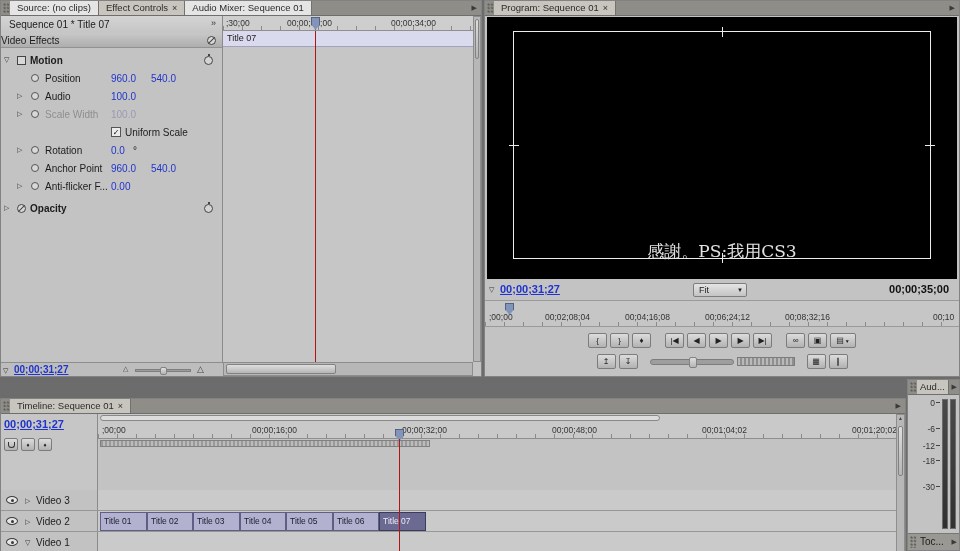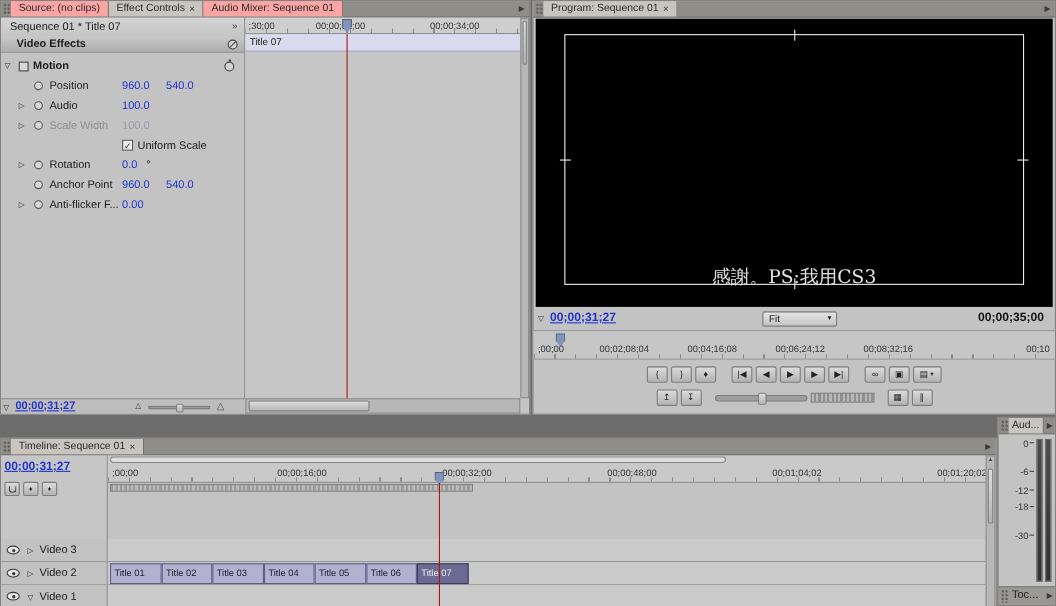--- a/index.html
+++ b/index.html
@@ -3,21 +3,21 @@
 <meta charset="utf-8">
 <style>
 *{box-sizing:border-box;margin:0;padding:0}
 html,body{width:960px;height:551px}
 body{background:#6c6c6c;font-family:"Liberation Sans",sans-serif;font-size:10px;color:#1c1c1c;overflow:hidden}
 .screen{position:relative;width:960px;height:551px}
 .abs{position:absolute}
 .panel{position:absolute;background:#c3c3c3;border:1px solid #828282}
 .tabbar{position:absolute;left:0;top:0;right:0;height:15px;background:#8f8d88;display:flex;align-items:stretch;border-bottom:1px solid #6e6e6e}
 .gripper{width:7px;margin:2px 0 2px 2px;background-image:radial-gradient(circle at 1.5px 1.5px,#63615d 1px,transparent 1.3px);background-size:3.5px 3.5px}
-.tab{padding:0 7px;line-height:14px;font-size:9.5px;color:#2a2a2a;background:#fca5a5;border-right:1px solid #73716c;white-space:nowrap;display:flex;align-items:center;gap:4px}
+.tab{padding:0 7px;line-height:14px;font-size:9.5px;color:#2a2a2a;background:#e5e5e5;border-right:1px solid #73716c;white-space:nowrap;display:flex;align-items:center;gap:4px}
 .tab.active{background:#c8c5be}
 .x{font-size:9px;color:#333}
 .pmenu{margin-left:auto;display:flex;align-items:center;padding:0 4px;color:#3a3a3a;font-size:7px;gap:2px}
 .tc{color:#2034cc;font-weight:bold;font-size:11px;text-decoration:underline;white-space:nowrap}
 .hot{color:#2034cc;white-space:nowrap}
 .ec-row{position:absolute;left:0;width:100%;height:18px}
 .arr{position:absolute;font-size:7px;color:#333;top:4px}
 .lbl{position:absolute;top:3px;white-space:nowrap}
 .kfsw{position:absolute;left:30px;top:4px;width:8px;height:8px;border:1px solid #555;border-radius:50%;background:#d8d8d8}
 .swR{position:absolute;left:203px;top:4px;width:9px;height:9px;border:1px solid #444;border-radius:50%;background:#d4d4d4}
@@ -71,21 +71,21 @@
           <span>▶</span>
         </div>
     </div>
 
     <div class="abs" style="left:0;top:15px;width:222px;bottom:14px;background:#c3c3c3;border-right:1px solid #8a8a8a;overflow:hidden">
       <div class="abs" style="left:0;top:0;width:100%;height:28px;background:linear-gradient(#d4d4d4,#bcbcbc);border-bottom:1px solid #979797">
         <span class="abs" style="left:8px;top:3px">Sequence 01 * Title 07</span>
         <span class="abs" style="right:6px;top:2px;font-size:9px;color:#333">»</span>
       </div>
       <div class="abs" style="left:0;top:17px;width:100%;height:15px;background:linear-gradient(#c8c8c8,#aeaeae);border-bottom:1px solid #929292">
-        <span class="abs" style="left:14px;top:2px;font-weight:bold">Video Effects</span>
+        <span class="abs" style="left:0;top:2px;font-weight:normal">Video Effects</span>
         <span class="fxc" style="left:auto;right:6px;top:3px"></span>
       </div>
 
       <div class="ec-row" style="top:36px">
         <span class="arr" style="left:3px">▽</span>
         <span class="fxbox"></span>
         <span class="lbl" style="left:29px;font-weight:bold">Motion</span>
         <span class="swR"></span>
       </div>
 
@@ -130,20 +130,26 @@
         <span class="hot abs" style="left:150px;top:3px">540.0</span>
       </div>
 
       <div class="ec-row" style="top:162px">
         <span class="arr" style="left:16px">▷</span>
         <span class="kfsw"></span>
         <span class="lbl" style="left:44px">Anti-flicker F...</span>
         <span class="hot abs" style="left:110px;top:3px">0.00</span>
       </div>
 
+      <div class="ec-row" style="top:184px">
+        <span class="arr" style="left:3px">▷</span>
+        <span class="fxc"></span>
+        <span class="lbl" style="left:29px;font-weight:bold">Opacity</span>
+        <span class="swR"></span>
+      </div>
 
     </div>
 
     <div class="abs" style="left:222px;top:15px;right:8px;bottom:14px;background:#c6c6c6;overflow:hidden">
       <div class="abs" style="left:0;top:0;right:0;height:15px;background:#cecece;border-bottom:1px solid #8f8f8f">
         <span class="ruler-lbl" style="left:3px;top:2px">;30;00</span>
         <span class="ruler-lbl" style="left:64px;top:2px">00;00;32;00</span>
         <span class="ruler-lbl" style="left:168px;top:2px">00;00;34;00</span>
         <div class="minorticks"></div>
       </div>
@@ -190,21 +196,21 @@
         <div class="abs" style="left:50%;bottom:-5px;width:1px;height:10px;background:#ededed"></div>
         <div class="abs" style="left:-5px;top:50%;width:10px;height:1px;background:#ededed"></div>
         <div class="abs" style="right:-5px;top:50%;width:10px;height:1px;background:#ededed"></div>
       </div>
       <div class="abs" style="left:0;right:0;bottom:16px;text-align:center;color:#e2e2e2;font-family:'DejaVu Serif',serif;font-size:17px">感謝。PS:我用CS3</div>
     </div>
 
     <div class="abs" style="left:0;top:280px;right:0;height:19px">
       <span class="arr" style="left:4px;top:5px">▽</span>
       <span class="tc abs" style="left:15px;top:2px">00;00;31;27</span>
-      <div class="dropdown" style="left:208px;top:2px;width:68px;height:14px">
+      <div class="dropdown" style="left:208px;top:2px;width:54px;height:14px">
         <span class="abs" style="left:5px;top:1px">Fit</span>
         <span class="abs" style="right:3px;top:3px;font-size:6px">▼</span>
       </div>
       <span class="abs" style="right:10px;top:2px;font-weight:bold;font-size:11px;color:#101010">00;00;35;00</span>
     </div>
 
     <div class="abs" style="left:0;top:299px;right:0;height:27px;background:#c6c6c6;border-top:1px solid #9a9a9a;border-bottom:1px solid #9a9a9a">
       <span class="ruler-lbl" style="left:4px;top:11px">;00;00</span>
       <span class="ruler-lbl" style="left:60px;top:11px">00;02;08;04</span>
       <span class="ruler-lbl" style="left:140px;top:11px">00;04;16;08</span>

